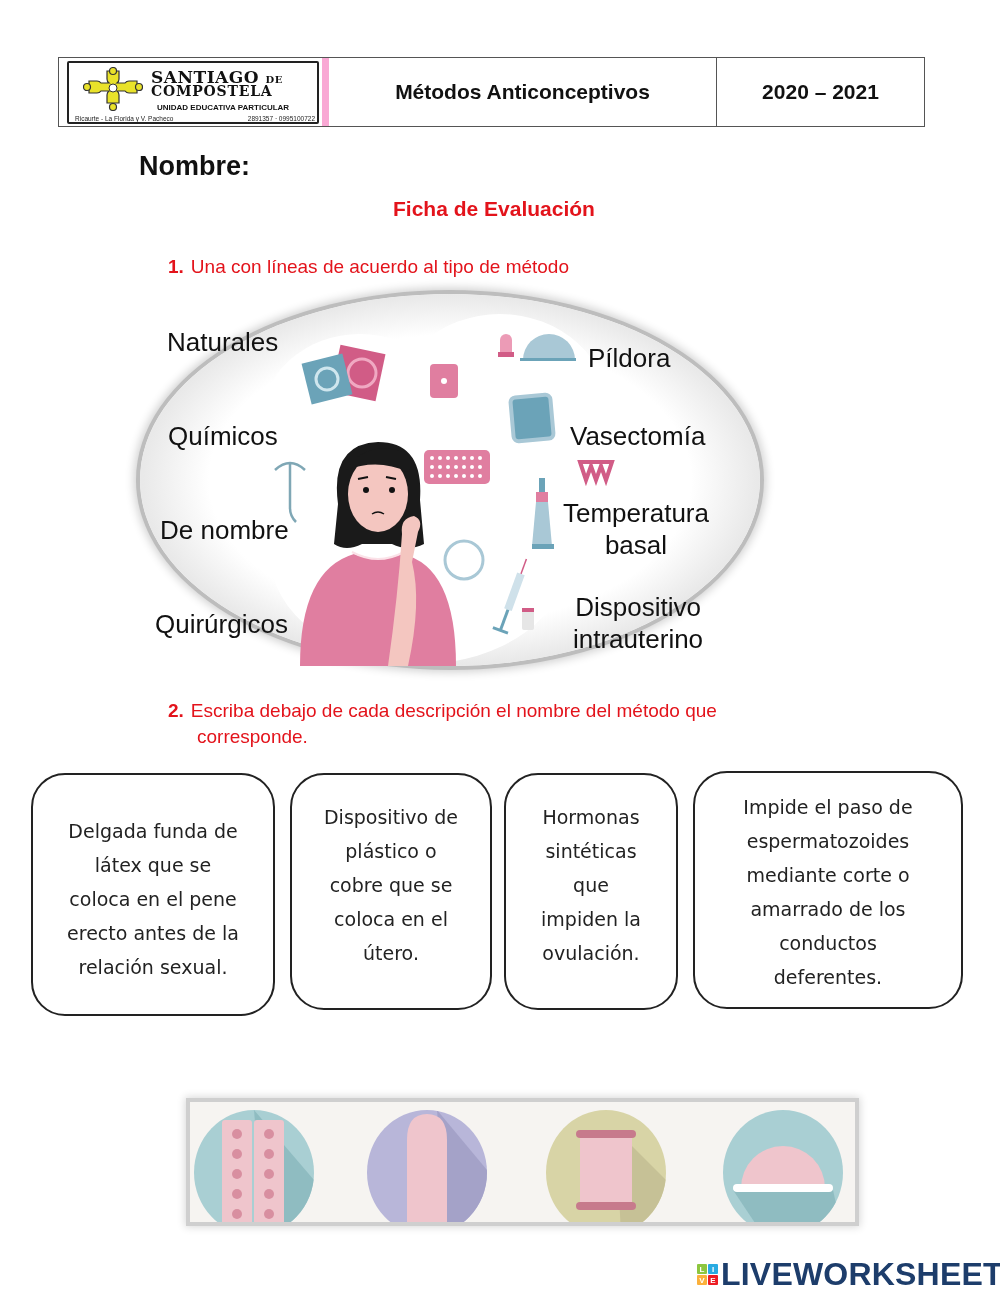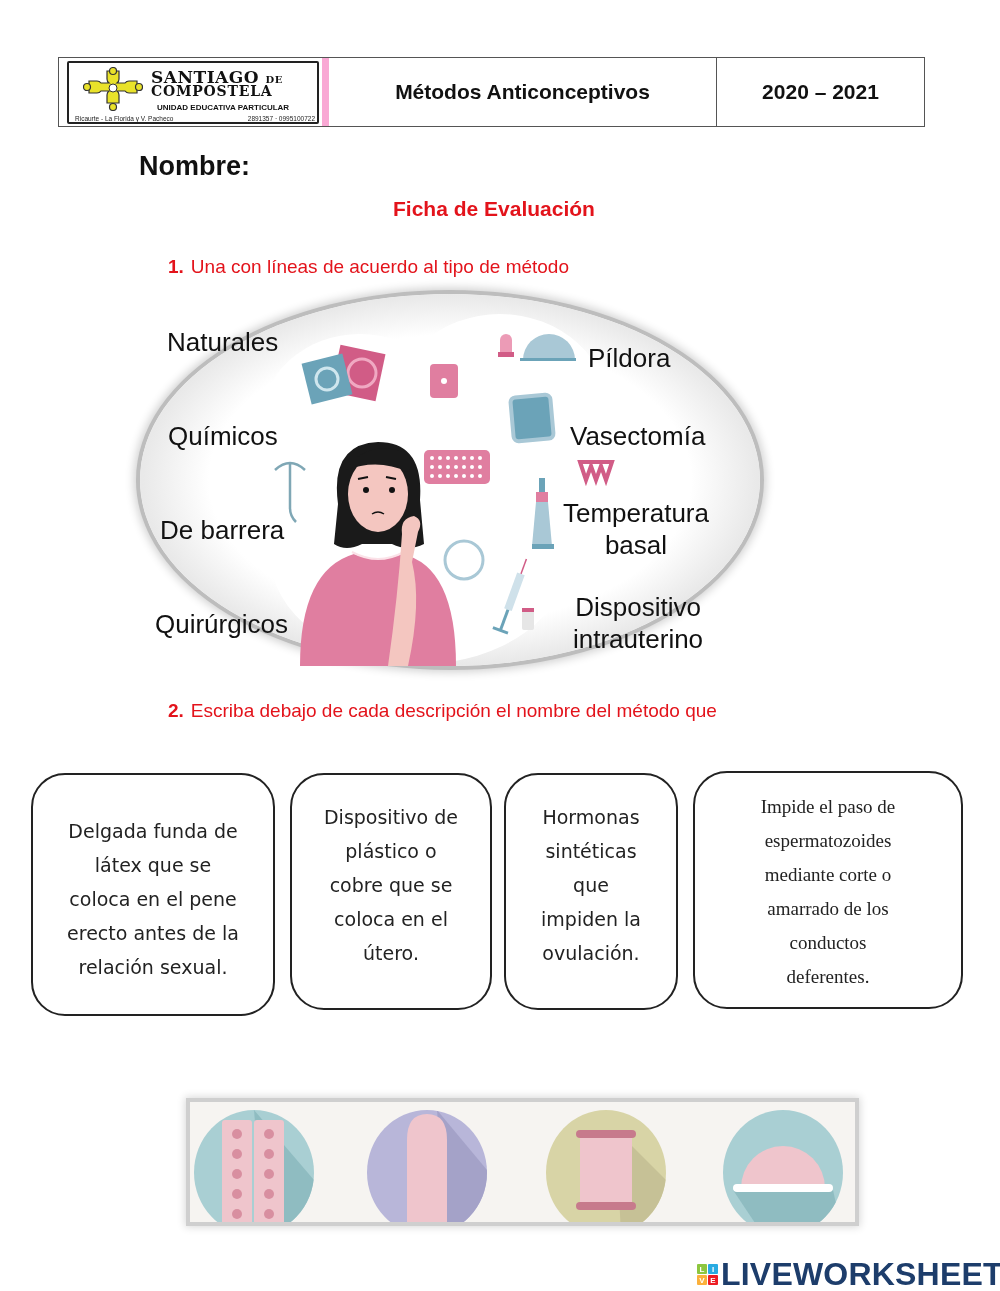--- a/index.html
+++ b/index.html
@@ -205,37 +205,38 @@
       <path d="M218 185 l10 -2 M246 183 l10 2" stroke="#111" stroke-width="2"></path>
       <path d="M232 220 q6 -4 12 0" stroke="#111" stroke-width="1.5" fill="none"></path>
       <path d="M160 372 q0 -96 54 -112 q24 10 48 0 q54 12 54 112 z" fill="#e07ea0"></path>
       <path d="M212 258 q26 14 52 0" stroke="#fbe2e8" stroke-width="2" fill="none"></path>
       <path d="M262 240 q-2 -16 12 -18 q10 4 4 16 l-6 30 q10 40 -4 104 h-20 q10 -70 14 -132 z" fill="#f4c6c0"></path>
     </g>
   </svg>
 
   <div class="label" style="left:27px;top:32px;">Naturales</div>
   <div class="label" style="left:28px;top:126px;">Químicos</div>
-  <div class="label" style="left:20px;top:220px;">De barrera</div>
+  <div class="label" style="left:20px;top:220px;">De nombre</div>
   <div class="label" style="left:15px;top:314px;">Quirúrgicos</div>
 
   <div class="label" style="left:448px;top:48px;">Píldora</div>
   <div class="label" style="left:430px;top:126px;">Vasectomía</div>
   <div class="label center" style="left:423px;top:203px;">
     <div>Temperatura</div>
     <div>basal</div>
   </div>
   <div class="label center" style="left:433px;top:297px;">
     <div>Dispositivo</div>
     <div>intrauterino</div>
   </div>
 </div>
 
 <div class="q2">
   <b>2.</b><span>Escriba debajo de cada descripción el nombre del método que</span>
+  <span class="indent">corresponde.</span>
 </div>
 
 <div class="card" style="left:31px;top:773px;width:244px;height:243px;padding-top:39px;">
   <span>Delgada funda de
 látex que se
 coloca en el pene
 erecto antes de la
 relación sexual.</span>
 </div>
 <div class="card" style="left:290px;top:773px;width:202px;height:237px;padding-top:25px;">
@@ -245,21 +246,21 @@
 coloca en el
 útero.</span>
 </div>
 <div class="card" style="left:504px;top:773px;width:174px;height:237px;padding-top:25px;">
   <span>Hormonas
 sintéticas
 que
 impiden la
 ovulación.</span>
 </div>
-<div class="card" style="left:693px;top:771px;width:270px;height:238px;padding-top:17px;font-family:Liberation Serif, serif;">
+<div class="card" style="left:693px;top:771px;width:270px;height:238px;padding-top:17px;">
   <span>Impide el paso de
 espermatozoides
 mediante corte o
 amarrado de los
 conductos
 deferentes.</span>
 </div>
 
 <div class="strip">
   <div class="circ" style="left:4px;background:#a9cfd3;">

